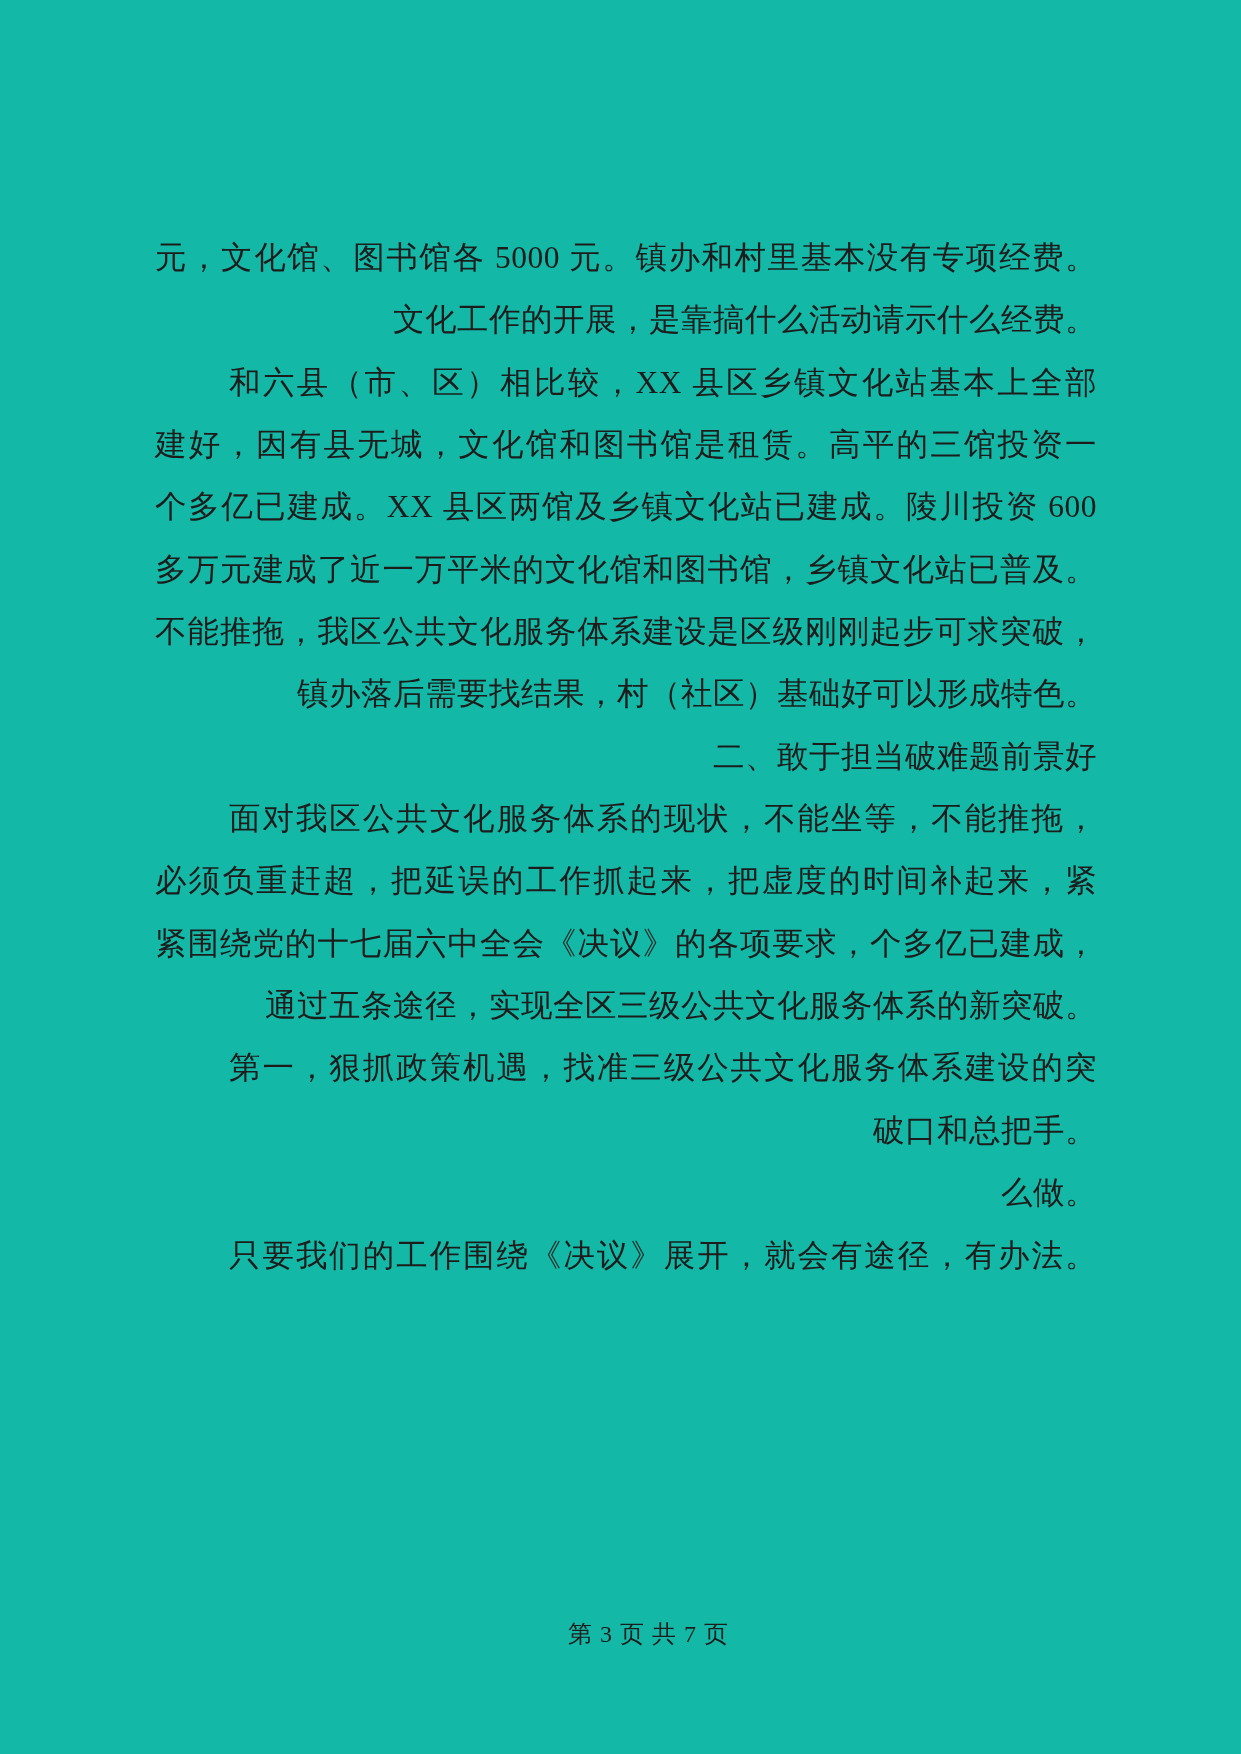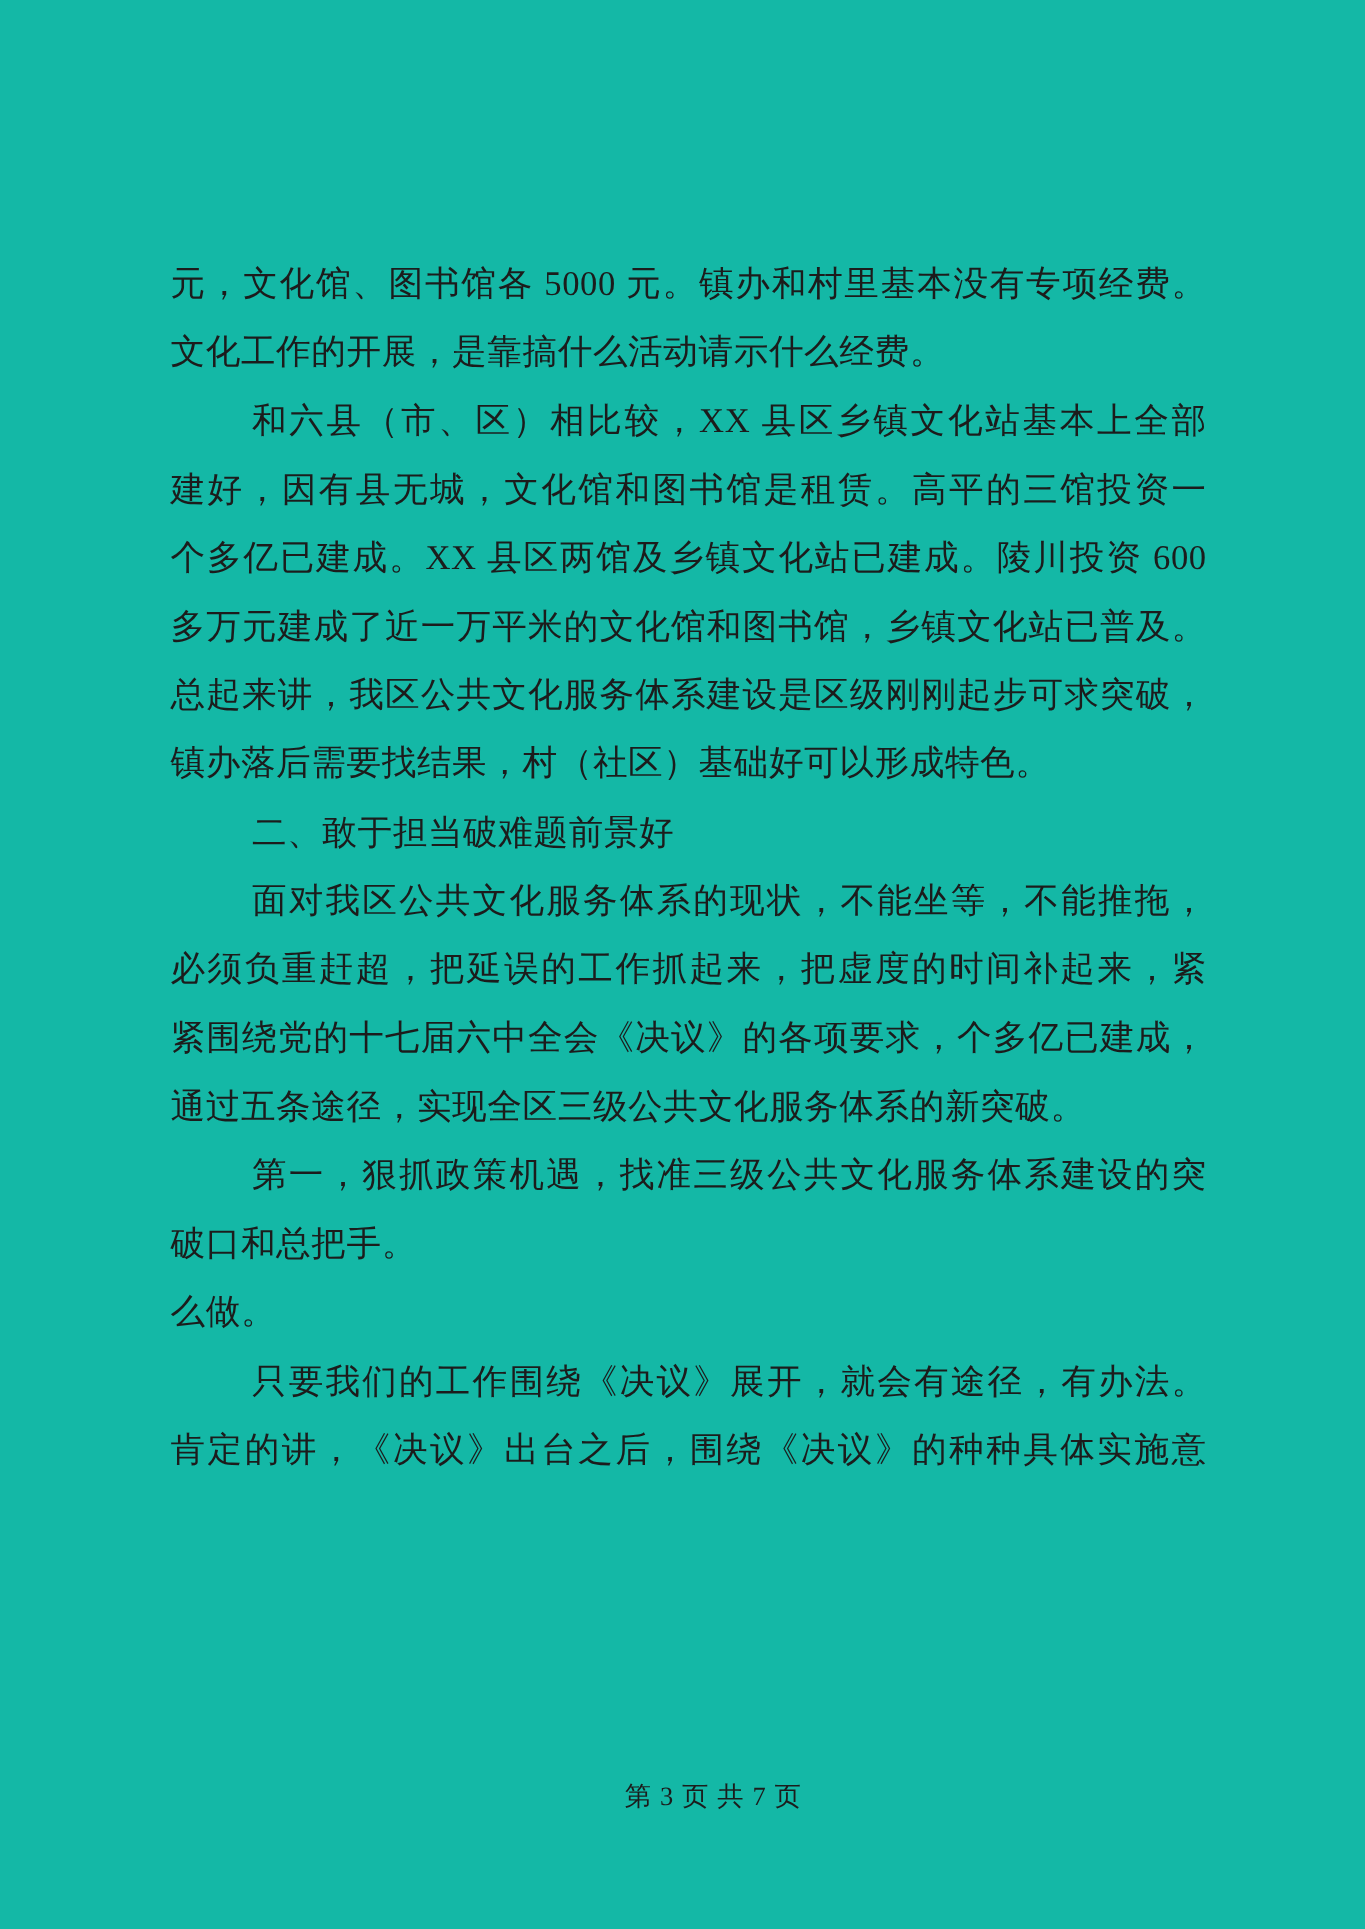--- a/index.html
+++ b/index.html
@@ -22,21 +22,21 @@
     width: 942px;
     color: #1c1c1c;
     font-size: 31.5px;
     letter-spacing: 0.5px;
     font-weight: 400;
   }
   .line {
     height: 62.35px;
     line-height: 62.35px;
     box-sizing: border-box;
-    text-align: left;
+    text-align: right;
     white-space: nowrap;
   }
   .line.fill {
     white-space: normal;
     text-align: justify;
     text-align-last: justify;
   }
   .line.indent {
     padding-left: 74px;
   }
@@ -58,27 +58,26 @@
 
 <div class="page">
   <div class="text-block">
 
   <div class="line fill">元，文化馆、图书馆各 5000 元。镇办和村里基本没有专项经费。</div>
       <div class="line">文化工作的开展，是靠搞什么活动请示什么经费。</div>
       <div class="line fill indent">和六县（市、区）相比较，XX 县区乡镇文化站基本上全部</div>
       <div class="line fill">建好，因有县无城，文化馆和图书馆是租赁。高平的三馆投资一</div>
       <div class="line fill">个多亿已建成。XX 县区两馆及乡镇文化站已建成。陵川投资 600</div>
       <div class="line fill">多万元建成了近一万平米的文化馆和图书馆，乡镇文化站已普及。</div>
-      <div class="line fill">总起来讲，我区公共文化服务体系建设是区级刚刚起步可求突破，</div>
+      <div class="line fill">不能推拖，我区公共文化服务体系建设是区级刚刚起步可求突破，</div>
       <div class="line">镇办落后需要找结果，村（社区）基础好可以形成特色。</div>
       <div class="line indent">二、敢于担当破难题前景好</div>
       <div class="line fill indent">面对我区公共文化服务体系的现状，不能坐等，不能推拖，</div>
       <div class="line fill">必须负重赶超，把延误的工作抓起来，把虚度的时间补起来，紧</div>
       <div class="line fill">紧围绕党的十七届六中全会《决议》的各项要求，个多亿已建成，</div>
       <div class="line">通过五条途径，实现全区三级公共文化服务体系的新突破。</div>
       <div class="line fill indent">第一，狠抓政策机遇，找准三级公共文化服务体系建设的突</div>
       <div class="line">破口和总把手。</div>
       <div class="line">么做。</div>
       <div class="line fill indent">只要我们的工作围绕《决议》展开，就会有途径，有办法。</div>
-      <div class="line fill">肯定的讲，《决议》出台之后，围绕《决议》的种种具体实施意</div>
     </div>
   <div class="footer">第 3 页 共 7 页</div>
 </div>
 
 </body></html>

